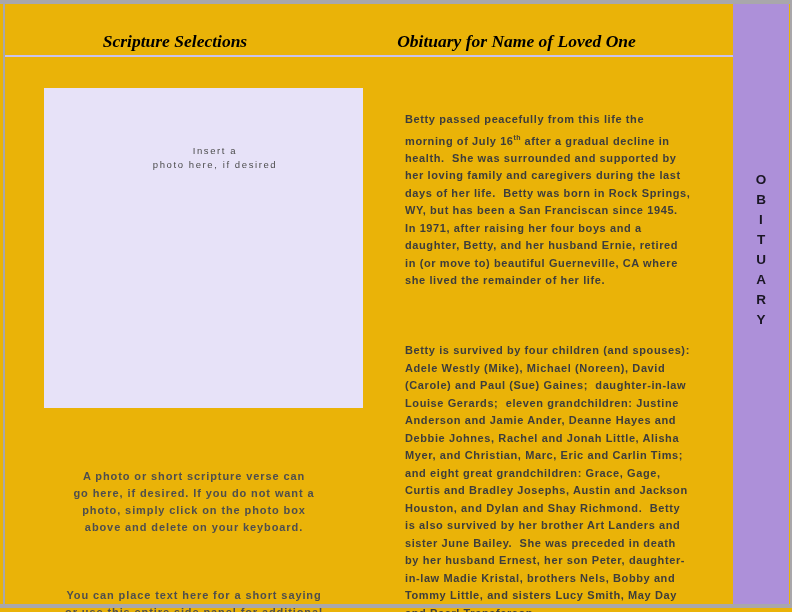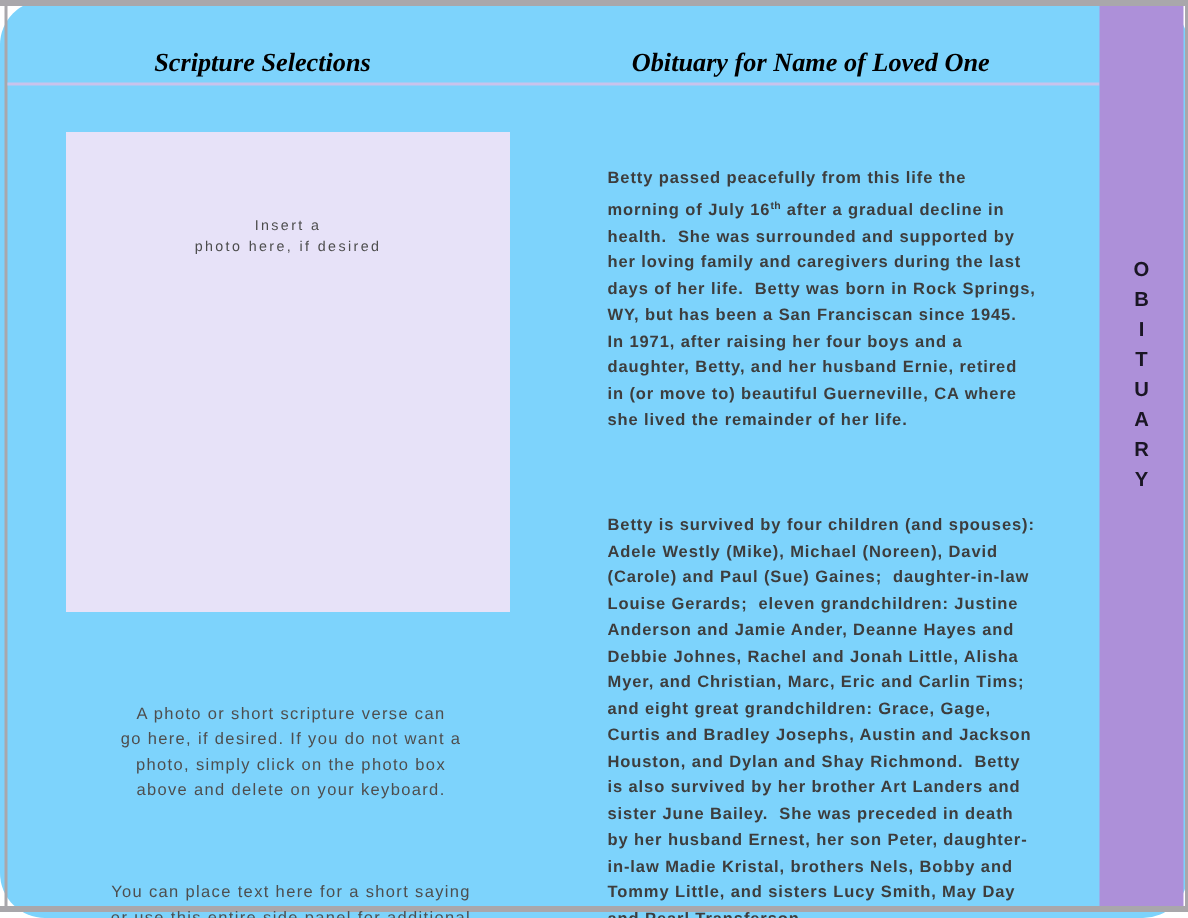--- a/index.html
+++ b/index.html
@@ -1,55 +1,55 @@
 <!DOCTYPE html>
 <html style="--accent_bar: #ad90d9; --photo_box: #e7e2f8; --divider: #c9c3ec; --page_border: #a9a7ab;"><head>
 <meta charset="utf-8">
 <style>
   html,body{margin:0;padding:0;}
   body{
     width:792px;height:612px;position:relative;overflow:hidden;
     background:#ffffff;
     font-family:"Liberation Sans","DejaVu Sans",sans-serif;
   }
-  .canvas{position:absolute;inset:0;background:#7dd3fc;border-radius:30px;}
+  .canvas{position:absolute;inset:0;background:#eab308;}
 
   
   .border-top{position:absolute;left:0;top:0;width:792px;height:4px;background:var(--page_border,#a9a7ab);}
   .border-left{position:absolute;left:3px;top:2px;width:2px;height:605px;background:var(--page_border,#a9a7ab);}
   .border-bottom{position:absolute;left:0;top:604px;width:792px;height:4px;background:var(--page_border,#a9a7ab);}
   .border-right{position:absolute;left:790px;top:0;width:2px;height:608px;background:var(--page_border,#a9a7ab);}
 
   
   .header{
     position:absolute;top:31px;height:22px;
     font-family:"Liberation Serif","DejaVu Serif",serif;
     font-style:italic;font-weight:bold;font-size:17.5px;color:#000;
     text-align:center;white-space:nowrap;
   }
   .header-left{left:35px;width:280px;}
-  .header-right{left:398px;width:285px;}
+  .header-right{left:374px;width:285px;}
 
   .divider{position:absolute;left:5px;top:55px;width:728px;height:2px;background:var(--divider,#c9c3ec);}
 
   
-  .photo-box{position:absolute;left:44px;top:88px;width:296px;height:320px;background:var(--photo_box,#e7e2f8);}
+  .photo-box{position:absolute;left:44px;top:88px;width:296px;height:320px;background:var(--photo_box,#e7e2f8);padding-left:23px;}
   .photo-box-text{
     margin-top:56px;text-align:center;
     font-size:9.5px;letter-spacing:1.6px;line-height:13.5px;color:#4c4c4c;
     white-space:pre;
   }
 
   
   .left-panel{
     position:absolute;left:30px;top:434px;width:328px;
     text-align:center;font-size:11px;letter-spacing:0.9px;line-height:17px;
     color:#4e4e4e;white-space:pre;
   }
-  .panel-para{margin:0 0 17px 0;}
+  .panel-para{margin:0 0 17px 0;font-weight:bold;}
 
   
   .obituary{
     position:absolute;left:405px;top:76px;width:322px;
     font-size:11px;letter-spacing:0.6px;line-height:17.5px;
     color:#3d3d3d;white-space:pre;
   }
   .obit-para{margin:0 0 17.5px 0;font-weight:bold;}
   .obituary sup{font-size:7px;letter-spacing:0.3px;}
 

